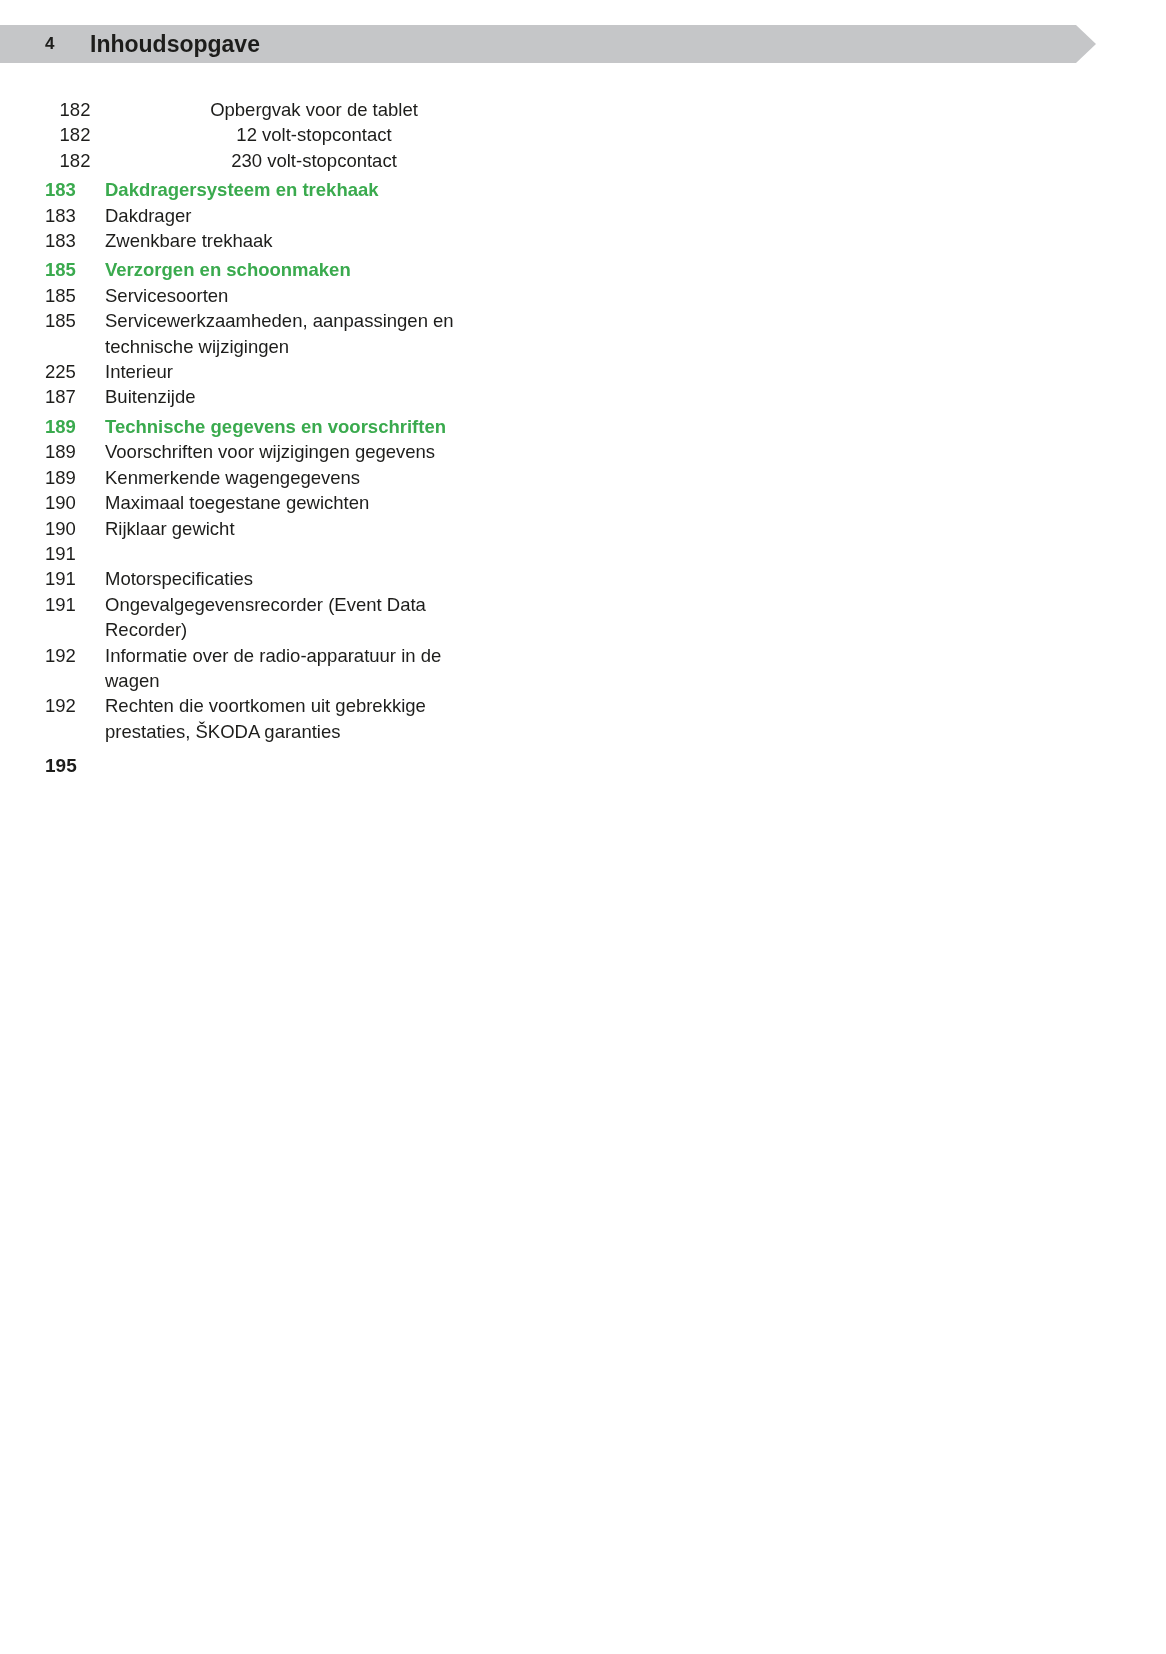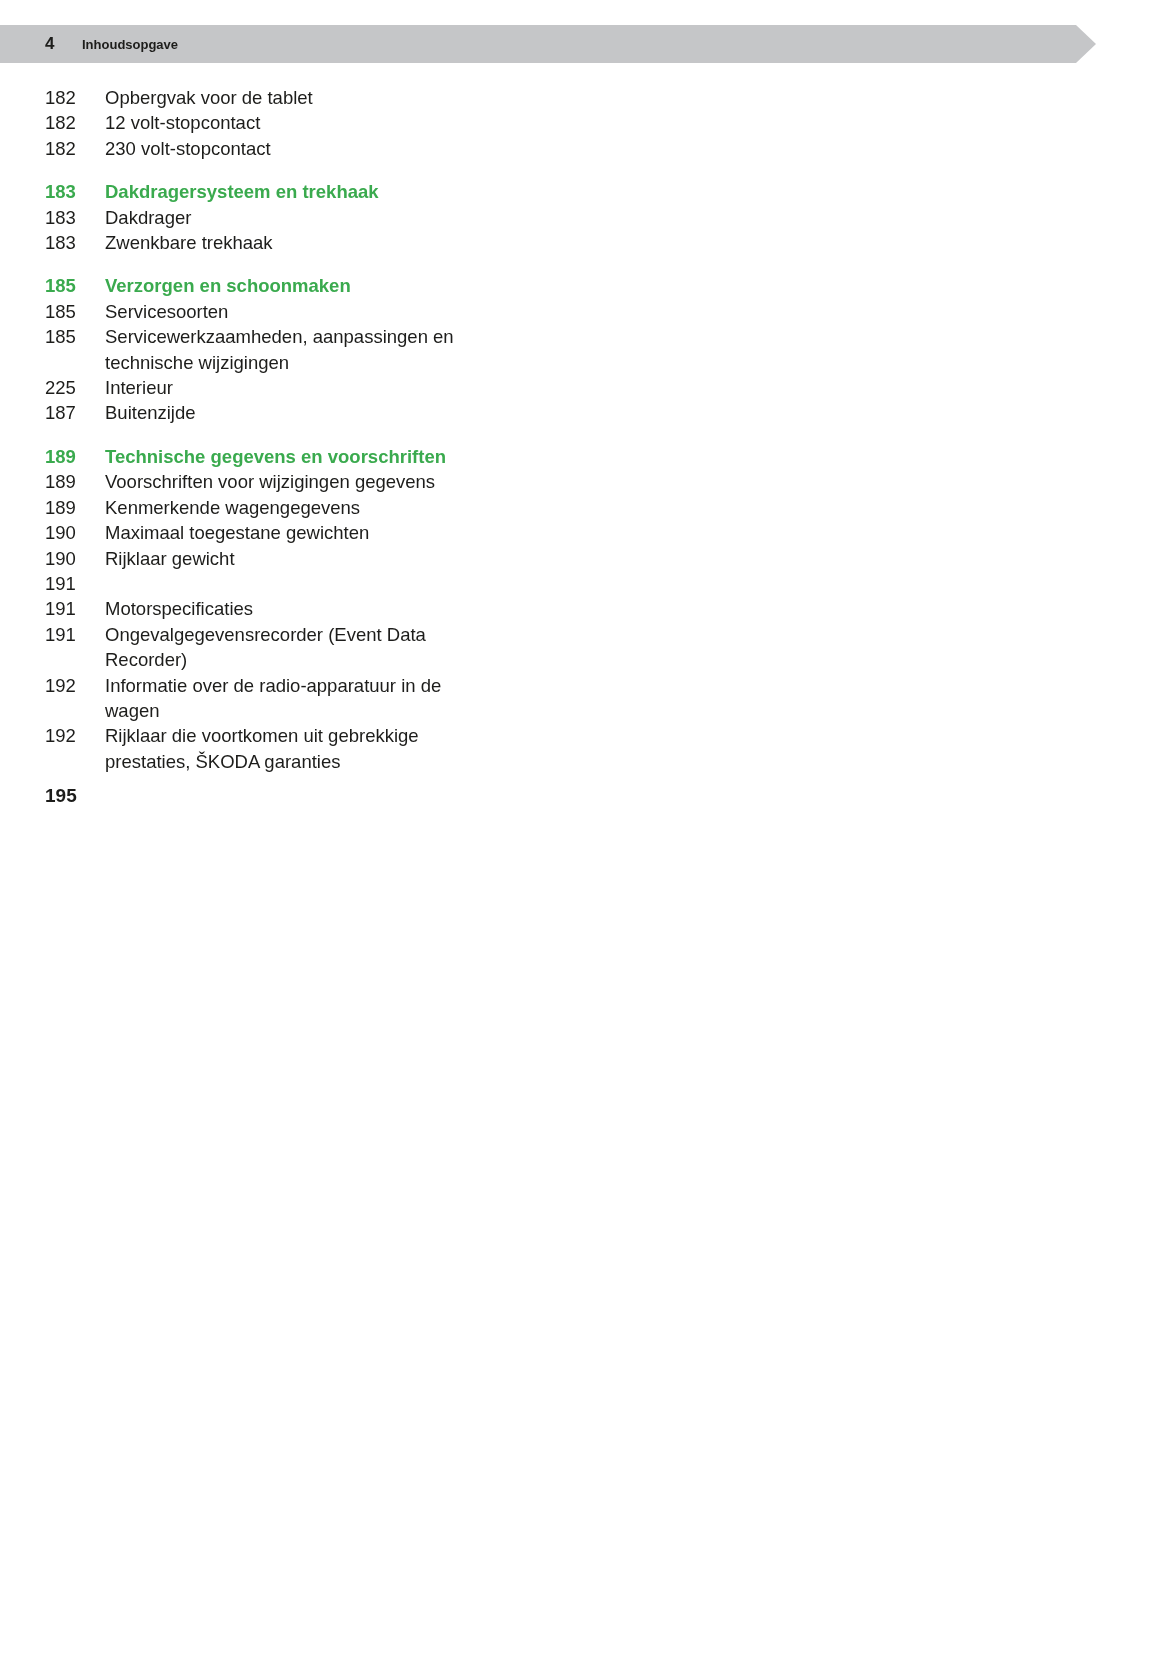--- a/index.html
+++ b/index.html
@@ -30,39 +30,40 @@
     left: 45px;
     top: 0;
     height: 38px;
     display: flex;
     align-items: center;
     font-size: 17px;
     font-weight: bold;
   }
   .header-title {
     position: absolute;
-    left: 82px;
+    left: 90px;
     top: 0;
     height: 38px;
     display: flex;
     align-items: center;
-    font-size: 13px;
+    font-size: 23px;
     font-weight: bold;
   }
   .toc {
     position: absolute;
     left: 45px;
     top: 85px;
     width: 520px;
   }
   .toc-section {
-    margin-top: 18px;
+    margin-top: 4px;
   }
   .toc-section:first-child {
-    margin-top: 0;
+    margin-top: 12px;
+    text-align: center;
   }
   .toc-row {
     display: flex;
     align-items: flex-start;
     font-size: 18.5px;
     line-height: 25.4px;
   }
   .toc-row .num {
     flex: 0 0 60px;
     width: 60px;
@@ -176,21 +177,21 @@
           <span class="title">Ongevalgegevensrecorder (Event Data
 Recorder)</span>
         </div>
         <div class="toc-row">
           <span class="num">192</span>
           <span class="title">Informatie over de radio-apparatuur in de
 wagen</span>
         </div>
         <div class="toc-row">
           <span class="num">192</span>
-          <span class="title">Rijklaar die voortkomen uit gebrekkige
+          <span class="title">Rechten die voortkomen uit gebrekkige
 prestaties, ŠKODA garanties</span>
         </div>
       </div>
       <div class="toc-row index-row">
         <span class="num">195</span>
       </div>
     </div>
 
 </div>
 

